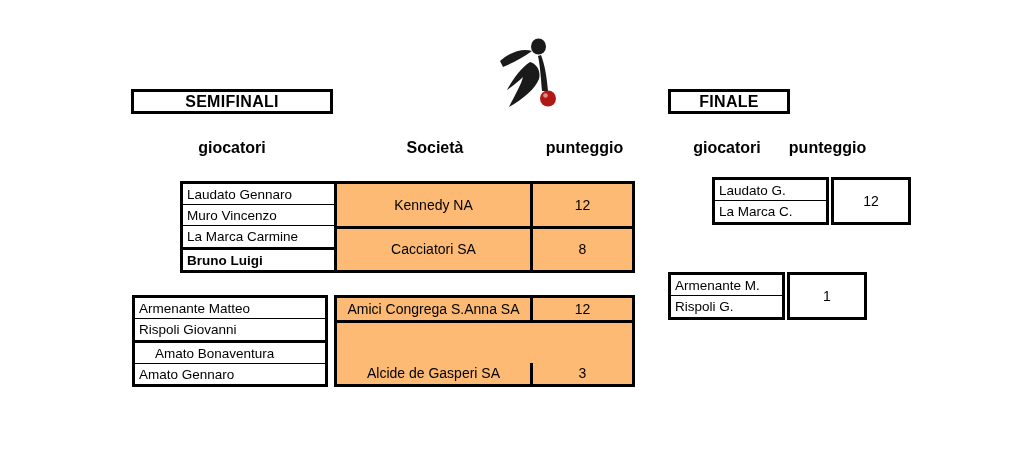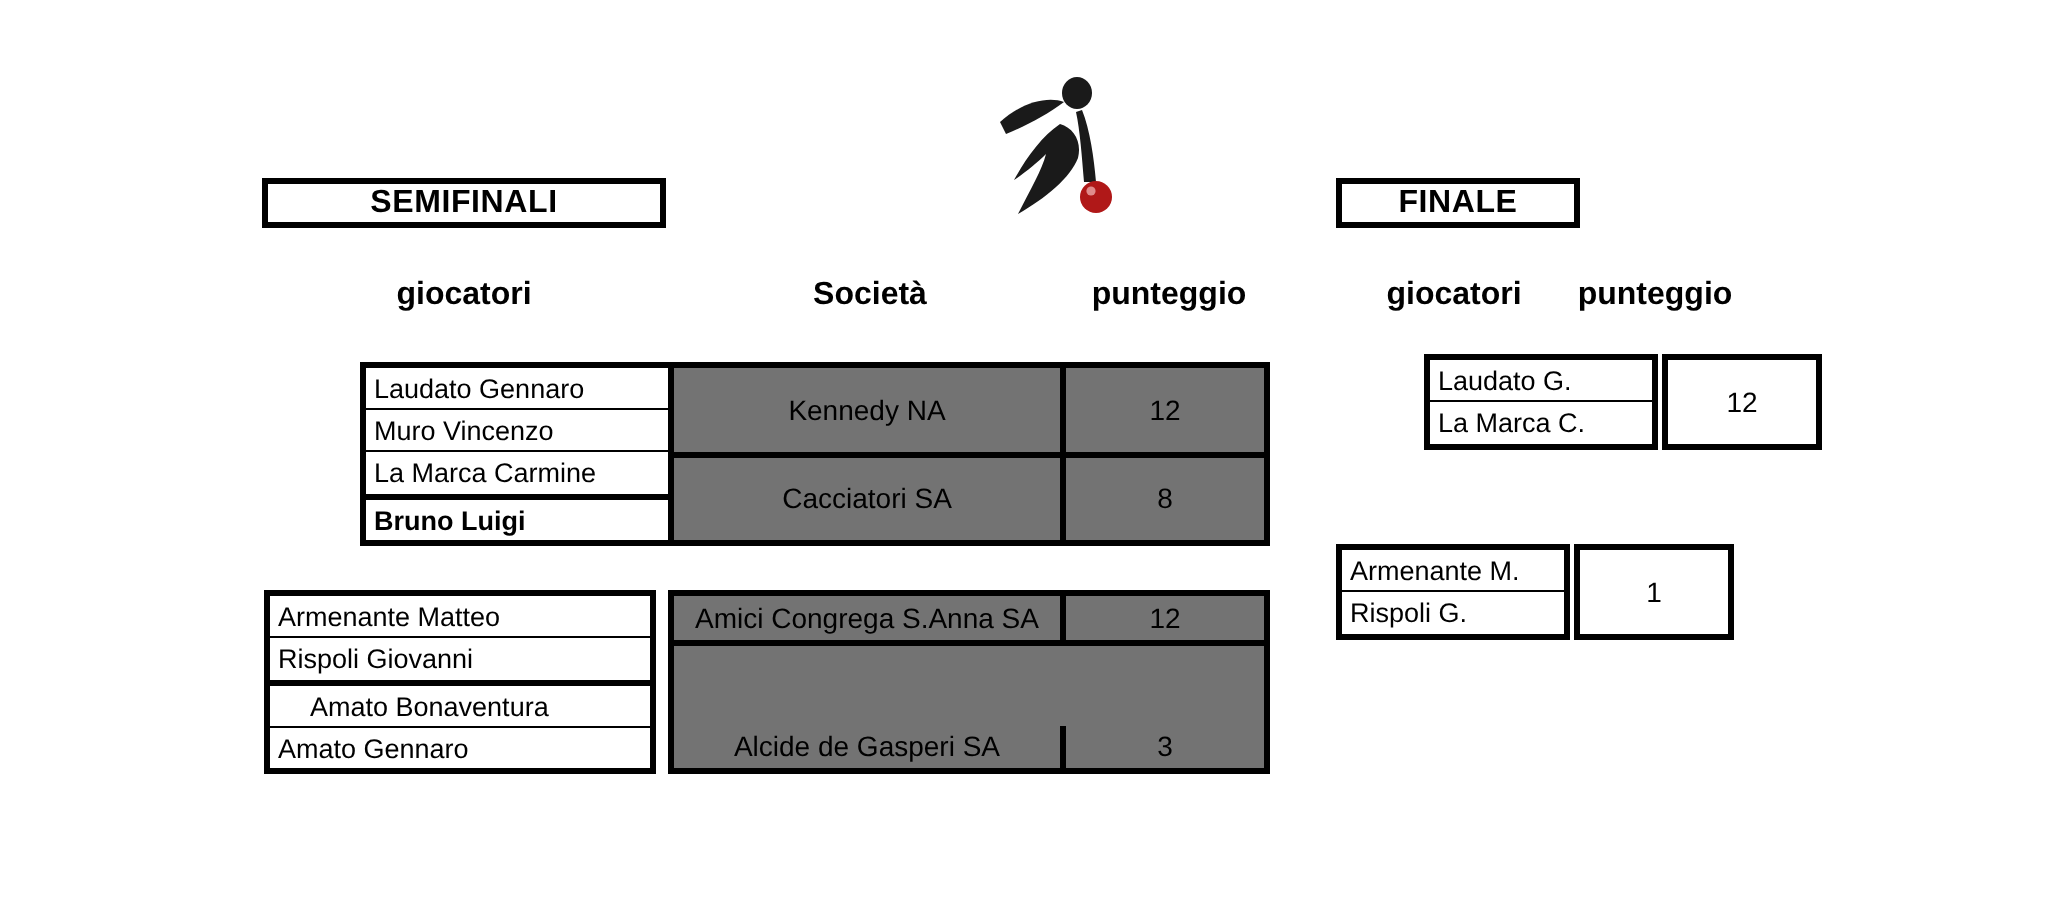--- a/index.html
+++ b/index.html
@@ -80,21 +80,21 @@
   .name-cell.last { border-bottom: none; }
   
   .name-cell.team-split { border-bottom: 3px solid #000000; }
 
   
   .right-table {
     position: absolute;
     top: 0;
     border: 3px solid #000000;
     box-sizing: border-box;
-    background: #737373;
+    background: #fdba74;
     display: flex;
     flex-direction: column;
   }
   .right-row {
     box-sizing: border-box;
     display: flex;
     flex: 1 1 0;
     border-bottom: 3px solid #000000;
   }
   .right-row.last { border-bottom: none; }

